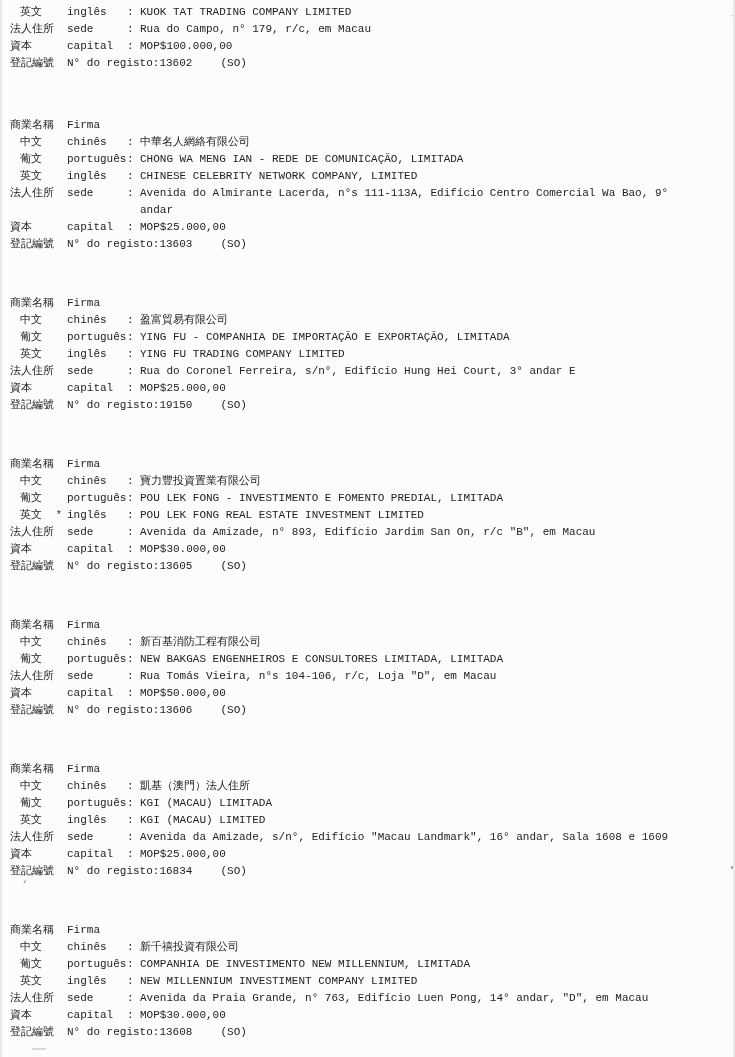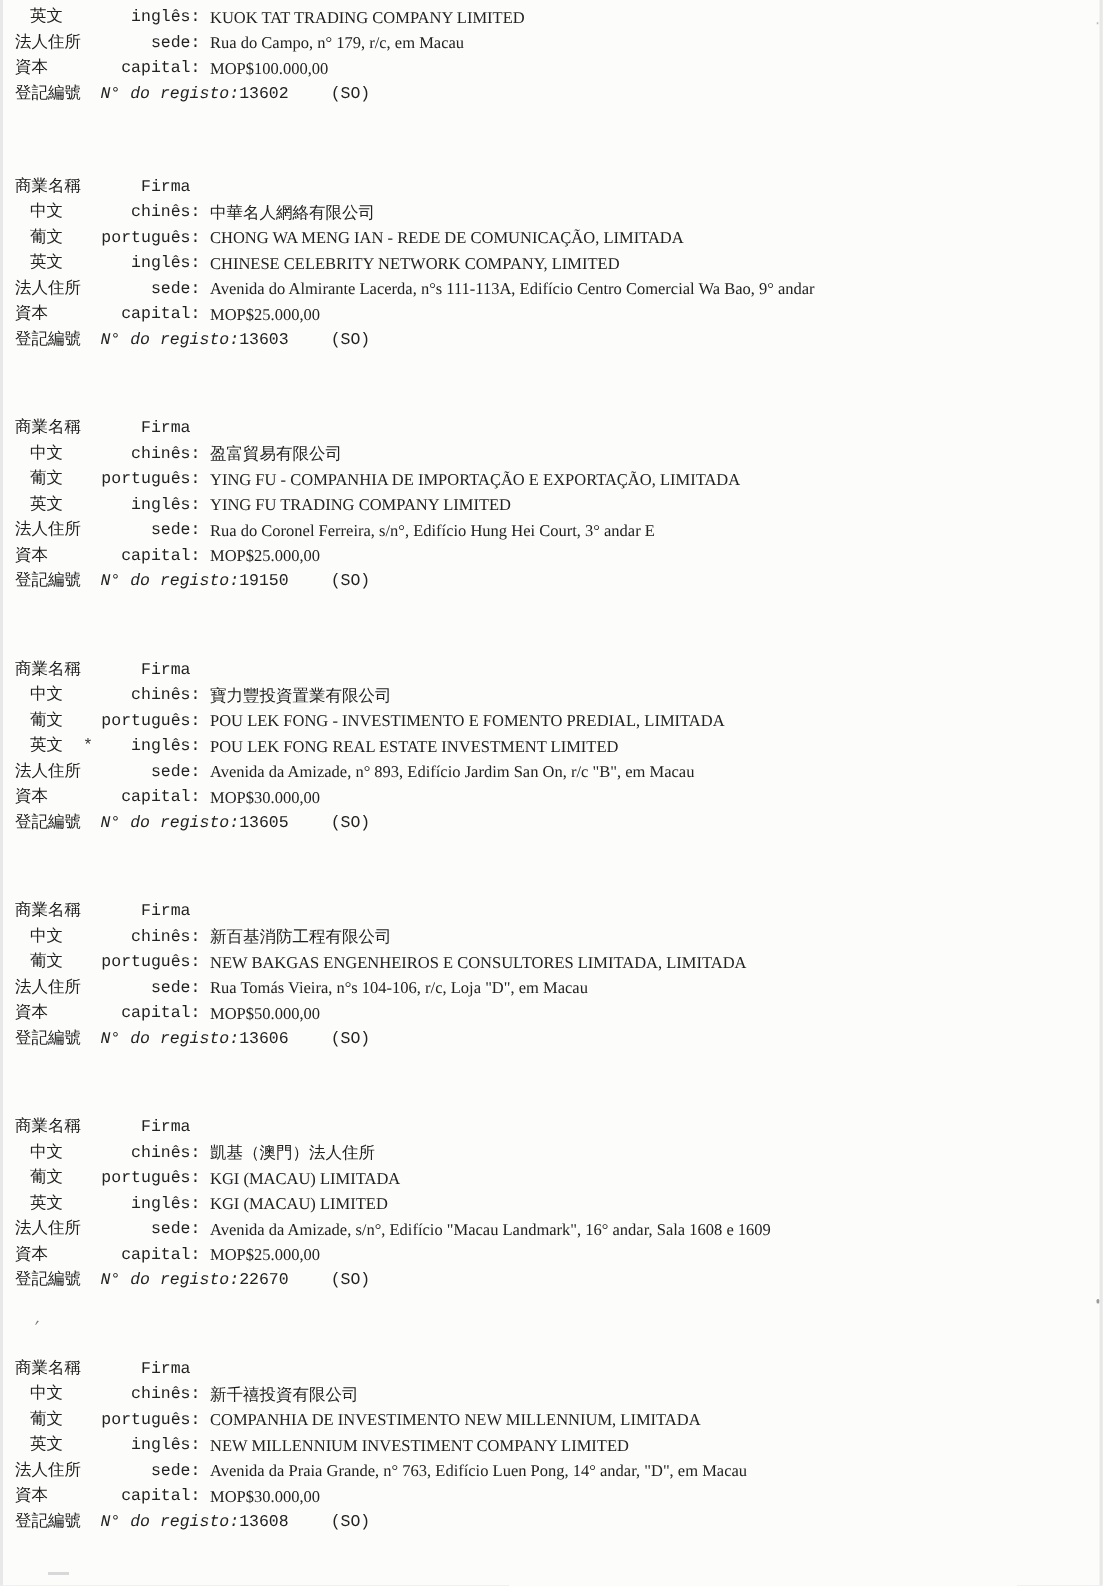--- a/index.html
+++ b/index.html
@@ -15,25 +15,25 @@
     line-height:17px;
     color:#222;
     overflow:hidden;
   }
   .block { margin-bottom:42px; }
   .block.partial { margin-bottom:45px; }
   .row { display:flex; align-items:flex-start; white-space:pre; }
   .c1 { flex:none; width:57px; box-sizing:border-box; display:flex; white-space:nowrap; }
   .row.ind .c1 { padding-left:10px; }
   .mark { margin-left:auto; padding-right:5px; color:#333; }
-  .c2 { flex:none; width:60px; white-space:nowrap;text-align:right; }
+  .c2 { flex:none; width:60px; white-space:nowrap; }
   .c3 { display:flex; flex:none; }
   .colon { flex:none; width:13px; }
-  .val { max-width:545px; white-space:pre-wrap; word-break:normal;font-family:Liberation Serif, serif; }
-  .reg-label { white-space:nowrap;font-style:italic; }
+  .val { max-width:545px; white-space:pre-wrap; word-break:normal; }
+  .reg-label { white-space:nowrap; }
   .reg-no { margin-left:0; }
   .reg-so { margin-left:28px; }
   
   .artifact { position:absolute; color:#777; font-size:9px; }
   .artifact.dot { width:2px; height:3px; background:#9a9a9a; border-radius:1px; }
   .a1 { left:21px;  top:872px; transform:rotate(12deg); }
   .a2 { left:729px; top:866px; }
   .a3 { left:727px; top:8px;   opacity:.5; }
   .a4 { left:30px;  top:1048px; width:14px; height:2px; background:#c9c9c9; opacity:.7; }
 </style>
@@ -316,21 +316,21 @@
             <span class="c1t">資本</span>
           </span>
     <span class="c2">capital</span>
     <span class="c3"><span class="colon">:</span><span class="val">MOP$25.000,00</span></span>
   </div>
         <div class="row">
     <span class="c1">
             <span class="c1t">登記編號</span>
           </span>
     <span class="reg-label">N° do registo:</span>
-    <span class="reg-no">22670</span>
+    <span class="reg-no">16834</span>
     <span class="reg-so">(SO)</span>
   </div>
       </section>
       <section class="block">
         <div class="row">
     <span class="c1">
             <span class="c1t">商業名稱</span>
           </span>
     <span class="c2">Firma</span>
     <span class="c3"><span class="colon"></span><span class="val"></span></span>

